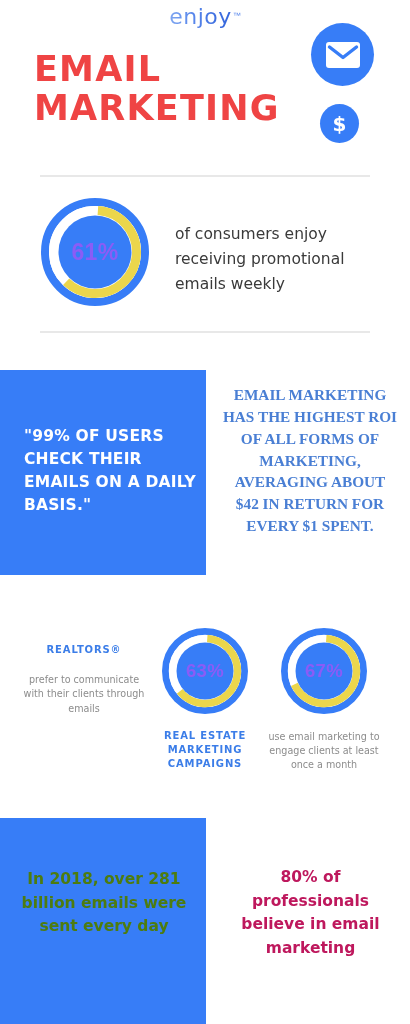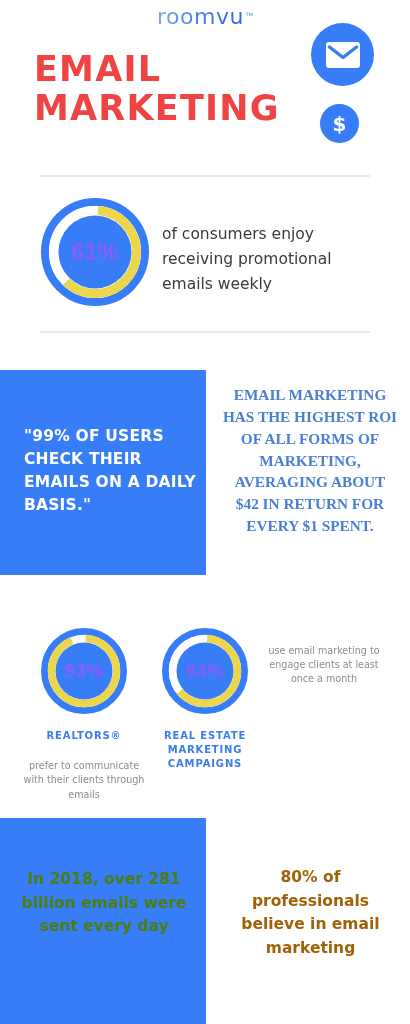--- a/index.html
+++ b/index.html
@@ -91,21 +91,21 @@
     font-family:Liberation Sans, sans-serif;
     font-weight:700;
     letter-spacing:0.3px;
   }
 
   
   .sec1-donut { left:41px; top:198px; width:108px; height:108px; }
   .sec1-donut .pct { font-size:23px; }
   .sec1-text {
     position:absolute;
-    left:162px; top:222px; width:205px;
+    left:175px; top:222px; width:205px;
     font-family:"DejaVu Sans", sans-serif;
     font-size:15.5px;
     line-height:1.62;
     color:#3a3a3a;
   }
 
   
   .bluebox1 {
     position:absolute;
     left:0; top:370px; width:206px; height:205px;
@@ -181,31 +181,31 @@
     color:#4d7c0f;
     text-align:center;
   }
   .bottom-right-text {
     position:absolute;
     left:228px; top:866px; width:165px;
     font-family:"DejaVu Sans", sans-serif;
     font-weight:700;
     font-size:15.5px;
     line-height:1.52;
-    color:#a16207;
+    color:#be185d;
     text-align:center;
   }
 </style>
 </head>
 <body>
 
 <div class="page">
 
   <div class="logo-wrap">
-    <span class="logo">roomvu</span><span class="logo-tm">™</span>
+    <span class="logo">enjoy</span><span class="logo-tm">™</span>
   </div>
 
   <div class="title">EMAIL MARKETING</div>
 
   <div class="icon-envelope">
     <svg width="34" height="26" viewBox="0 0 34 26" aria-hidden="true">
       <rect x="0" y="0" width="34" height="26" rx="3" ry="3" fill="#ffffff"></rect>
       <path d="M3.5 5 L17 15.5 L30.5 5" fill="none" stroke="#377DF7" stroke-width="3.4" stroke-linecap="round" stroke-linejoin="round"></path>
     </svg>
   </div>
@@ -232,47 +232,47 @@
 
   <div class="sec1-text">of consumers enjoy receiving promotional emails weekly</div>
 
   <div class="divider d2"></div>
 
   <div class="bluebox1"></div>
   <div class="quote">"99% OF USERS CHECK THEIR EMAILS ON A DAILY BASIS."</div>
   <div class="roi">EMAIL MARKETING HAS THE HIGHEST ROI OF ALL FORMS OF MARKETING, AVERAGING ABOUT $42 IN RETURN FOR EVERY $1 SPENT.</div>
 
   <div class="stat-col c1">
-    <div class="donut stat-donut">
-      <svg width="86" height="86" viewBox="0 0 86 86" aria-hidden="true">
-        <circle cx="43" cy="43" r="39.5" fill="none" stroke="#377DF7" stroke-width="7"></circle>
-        <circle cx="43" cy="43" r="32.5" fill="none" stroke="#ffffff" stroke-width="7.5"></circle>
-        <circle cx="43" cy="43" r="32.5" fill="none" stroke="#EBD64C" stroke-width="7.5" stroke-dasharray="189.9 14.3" transform="rotate(-87 43 43)"></circle>
-        <circle cx="43" cy="43" r="28.5" fill="#377DF7"></circle>
-      </svg>
-      <div class="pct">93%</div>
-    </div>
     <div class="stat-head">REALTORS®</div>
     <div class="stat-sub">prefer to communicate with their clients through emails</div>
   </div>
 
   <div class="stat-col c2">
     <div class="donut stat-donut">
       <svg width="86" height="86" viewBox="0 0 86 86" aria-hidden="true">
         <circle cx="43" cy="43" r="39.5" fill="none" stroke="#377DF7" stroke-width="7"></circle>
         <circle cx="43" cy="43" r="32.5" fill="none" stroke="#ffffff" stroke-width="7.5"></circle>
         <circle cx="43" cy="43" r="32.5" fill="none" stroke="#EBD64C" stroke-width="7.5" stroke-dasharray="128.6 75.6" transform="rotate(-86 43 43)"></circle>
         <circle cx="43" cy="43" r="28.5" fill="#377DF7"></circle>
       </svg>
       <div class="pct">63%</div>
     </div>
     <div class="stat-head">REAL ESTATE MARKETING CAMPAIGNS</div>
   </div>
 
   <div class="stat-col c3">
+    <div class="donut stat-donut">
+      <svg width="86" height="86" viewBox="0 0 86 86" aria-hidden="true">
+        <circle cx="43" cy="43" r="39.5" fill="none" stroke="#377DF7" stroke-width="7"></circle>
+        <circle cx="43" cy="43" r="32.5" fill="none" stroke="#ffffff" stroke-width="7.5"></circle>
+        <circle cx="43" cy="43" r="32.5" fill="none" stroke="#EBD64C" stroke-width="7.5" stroke-dasharray="136.8 67.4" transform="rotate(-86 43 43)"></circle>
+        <circle cx="43" cy="43" r="28.5" fill="#377DF7"></circle>
+      </svg>
+      <div class="pct">67%</div>
+    </div>
     <div class="stat-sub">use email marketing to engage clients at least once a month</div>
   </div>
 
   <div class="bluebox2"></div>
   <div class="bottom-left-text">In 2018, over 281 billion emails were sent every day</div>
   <div class="bottom-right-text">80% of professionals believe in email marketing</div>
 
 </div>
 
 </body></html>

